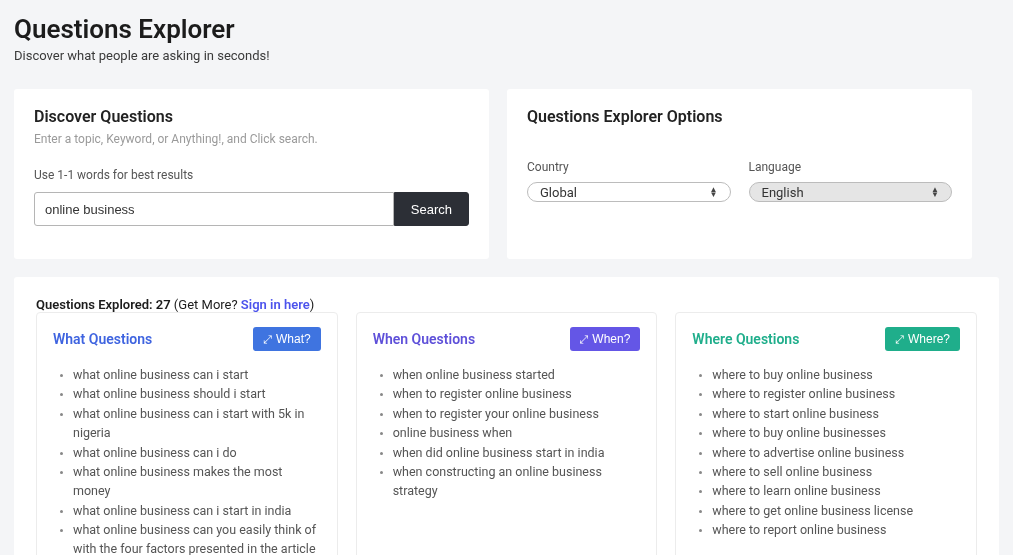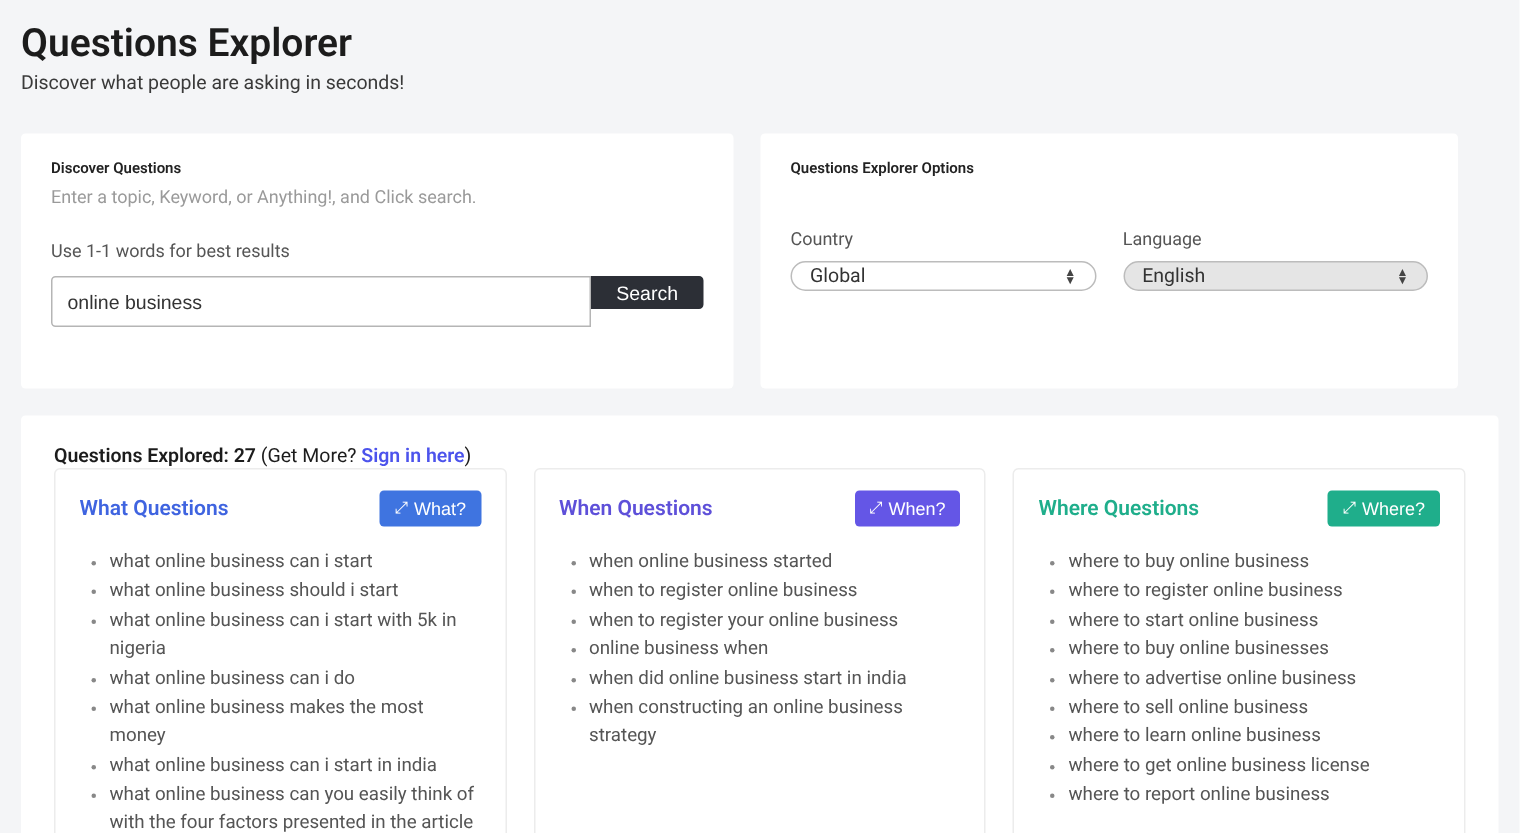--- a/index.html
+++ b/index.html
@@ -25,21 +25,21 @@
   display: flex;
   gap: 18px;
   margin-bottom: 18px;
 }
 .panel {
   background: #fff;
   border-radius: 3px;
   padding: 18px 20px;
 }
 .panel .panel-title {
-  font-size: 10px;
+  font-size: 16px;
   font-weight: 600;
   color: #222;
   margin-bottom: 6px;
 }
 .panel .panel-sub {
   font-size: 12px;
   color: #9a9a9a;
   margin-bottom: 22px;
 }
 .discover-panel {
@@ -62,21 +62,21 @@
   flex: 1;
   height: 34px;
   border: 1px solid #b5b5b5;
   border-radius: 3px 0 0 3px;
   padding: 0 10px;
   font-size: 13px;
   color: #333;
   outline: none;
 }
 .search-btn {
-  height: 22px;
+  height: 34px;
   padding: 0 16px;
   background: #2c2f36;
   color: #fff;
   border: 1px solid #2c2f36;
   border-radius: 0 3px 3px 0;
   font-size: 13px;
   cursor: pointer;
 }
 .opt-row { display: flex; gap: 18px; margin-top: 4px; }
 .opt-col { flex: 1; margin-top: 28px; }

